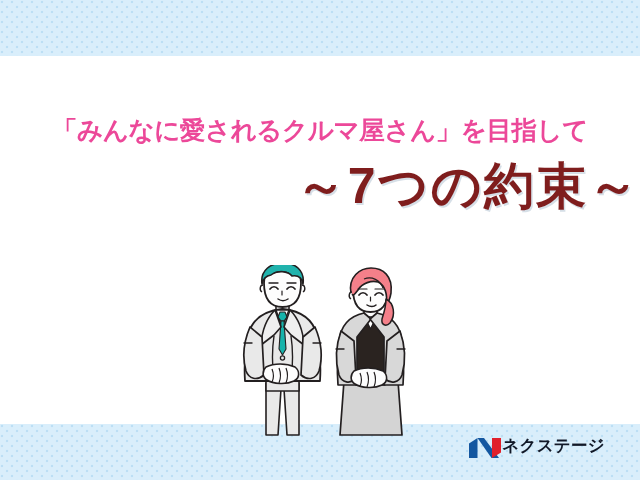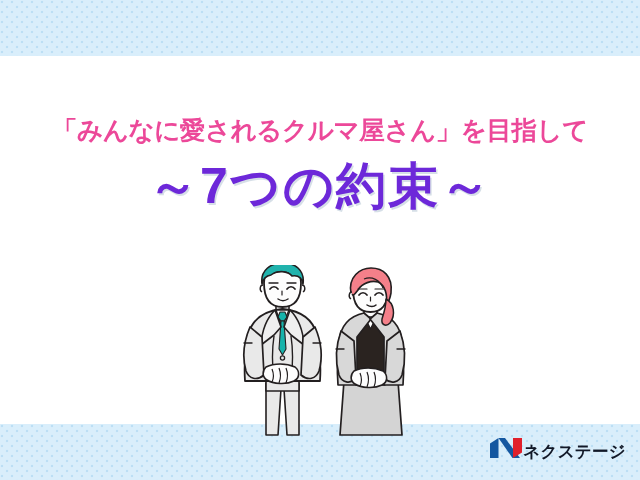--- a/index.html
+++ b/index.html
@@ -53,47 +53,48 @@
   }
   #headline-line1 {
     color: #ec4899;
     font-size: 25.5px;
     font-weight: 700;
     letter-spacing: -0.4px;
     line-height: 1.1;
     white-space: nowrap;
   }
   #headline-line2 {
-    color: #6d28d9;
+    color: #7f1d1d;
     font-size: 50px;
     font-weight: 700;
     letter-spacing: 2px;
     line-height: 1.15;
     margin-top: 14px;
     white-space: nowrap;
     text-shadow: 1.5px 1.5px 0 rgba(120,150,175,0.30);
+    text-align: right;
   }
 
   
   #illustration {
     position: absolute;
     left: 228px;
     top: 265px;
     width: 190px;
     height: 175px;
   }
   #illustration svg { display: block; }
 
   
   #logo {
     position: absolute;
-    right: 14px;
+    right: 35px;
     top: 437px;
     display: flex;
-    align-items: flex-end;
+    align-items: flex-start;
     gap: 0;
   }
   #logo-mark { display: block; }
   #logo-text {
     color: #111827;
     font-size: 16.5px;
     font-weight: 700;
     letter-spacing: 0.3px;
     line-height: 1;
     white-space: nowrap;

